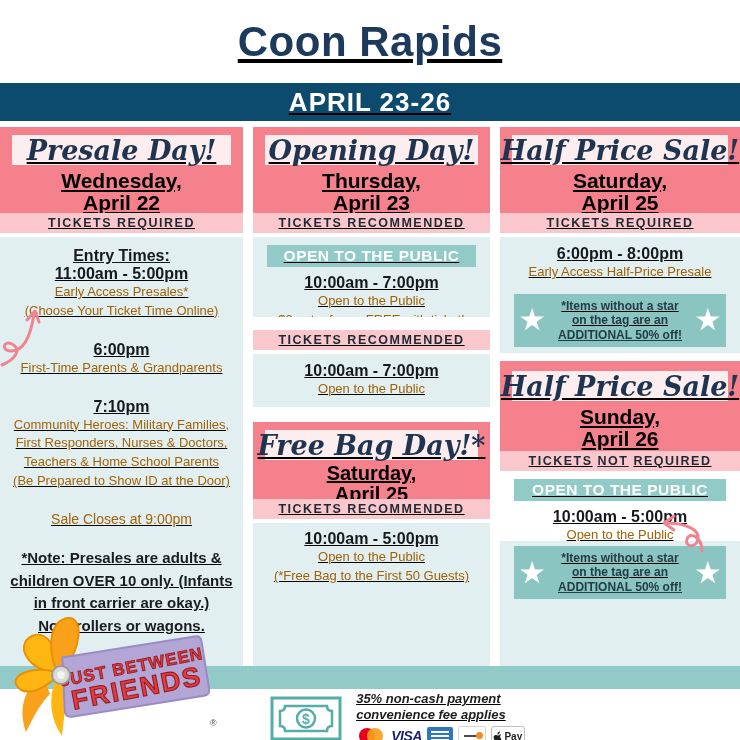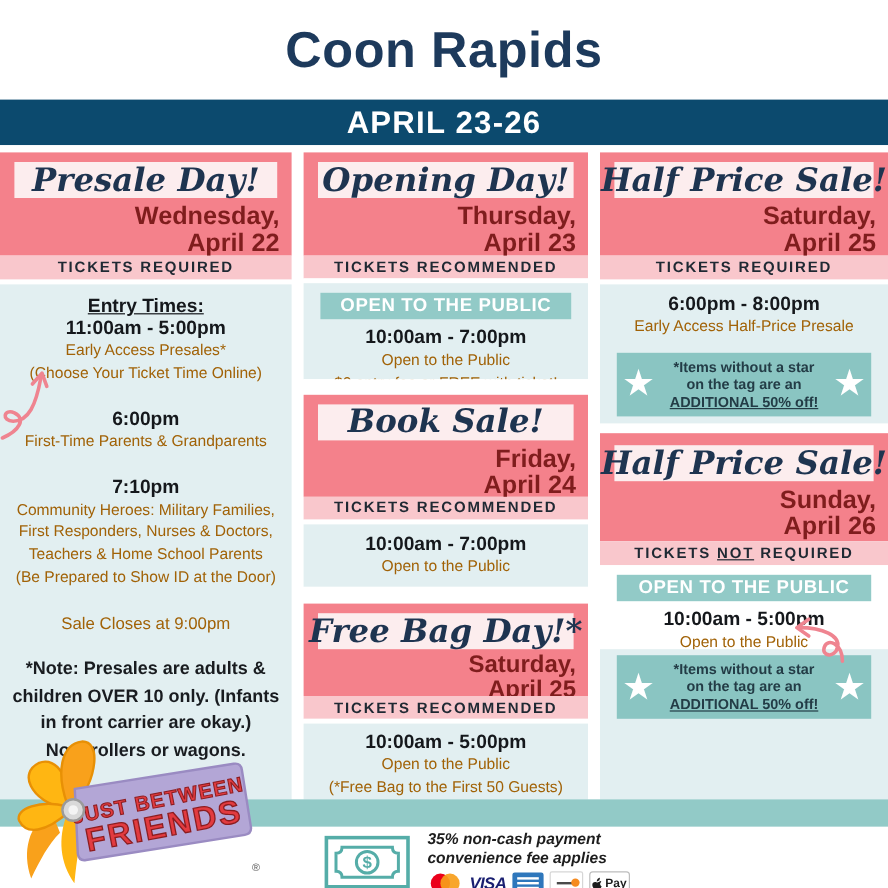--- a/index.html
+++ b/index.html
@@ -1,35 +1,35 @@
 <!DOCTYPE html>
 <html><head>
 <meta charset="utf-8">
 <style>
   html,body{margin:0;padding:0;}
   .page{position:relative;width:740px;height:740px;background:#ffffff;overflow:hidden;
-        font-family:"Liberation Sans",sans-serif;}
+        font-family:"Liberation Sans",sans-serif;text-decoration:underline;}
   
   .title{height:83px;display:flex;align-items:center;justify-content:center;
          font-size:42px;font-weight:800;color:#1d3a5c;letter-spacing:.5px;}
   .date-band{height:38px;background:#0c4a6e;display:flex;align-items:center;justify-content:center;
              color:#fff;font-weight:800;font-size:26px;letter-spacing:1px;}
   .band-gap{height:6px;background:#fff;}
   
   .cols{display:flex;height:539px;}
   .col{display:flex;flex-direction:column;position:relative;}
   .col1{width:243px;}
   .col2{width:237px;}
   .col3{width:240px;}
   .colgap{width:10px;background:#fff;}
   .pink{background:#f4818b;padding:8px 10px 0;box-sizing:border-box;}
   .script-strip{background:#fcedee;height:30px;margin:0 2px;display:flex;align-items:center;justify-content:center;
                 font-family:"DejaVu Serif",serif;font-style:italic;font-weight:700;
                 font-size:27px;color:#1e3450;white-space:nowrap;}
-  .day{margin-top:5px;text-align:right;color:#7f1d1d;font-weight:800;font-size:21px;line-height:1.05;}
+  .day{margin-top:5px;text-align:center;color:#000000;font-weight:800;font-size:21px;line-height:1.05;}
   .tickets{height:20px;background:#f9c7cc;display:inline-flex;align-items:center;justify-content:center;gap:5px;
            width:100%;box-sizing:border-box;color:#1f2933;font-weight:700;font-size:12.5px;letter-spacing:1.5px;}
   .wgap{height:4px;background:#fff;}
   .blue{background:#e2eff1;}
   .white-sec{background:#ffffff;}
   .time{font-weight:800;font-size:16px;color:#15181c;text-align:center;}
   .body-line{font-size:13px;color:#a16207;text-align:center;line-height:1.45;}
   .entry-head{font-size:16px;font-weight:800;color:#15181c;text-align:center;text-decoration:underline;}
   .note-line{font-size:15px;font-weight:800;color:#191c20;text-align:center;line-height:1.5;}
   .public-banner{background:#92cac7;color:#fff;font-weight:800;font-size:15.5px;letter-spacing:.5px;
@@ -123,27 +123,20 @@
       <div class="tickets">TICKETS RECOMMENDED</div>
       <div class="wgap"></div>
       <div class="blue" style="height:80px;">
         <div class="public-banner">OPEN TO THE PUBLIC</div>
         <div class="time" style="margin-top:7px;">10:00am - 7:00pm</div>
         <div class="body-line">Open to the Public</div>
         <div class="body-line">$2 entry fee or FREE with ticket!</div>
       </div>
       <div style="height:13px;background:#fff;"></div>
 
-      <div class="pink" style="height:85px;">
-        <div class="script-strip">Book Sale!</div>
-        <div class="day">
-          <div>Friday,</div>
-          <div>April 24</div>
-        </div>
-      </div>
       <div class="tickets">TICKETS RECOMMENDED</div>
       <div class="wgap"></div>
       <div class="blue" style="height:53px;padding-top:8px;box-sizing:border-box;">
         <div class="time">10:00am - 7:00pm</div>
         <div class="body-line">Open to the Public</div>
       </div>
       <div style="height:15px;background:#fff;"></div>
 
       <div class="pink" style="height:77px;">
         <div class="script-strip">Free Bag Day!*</div>

